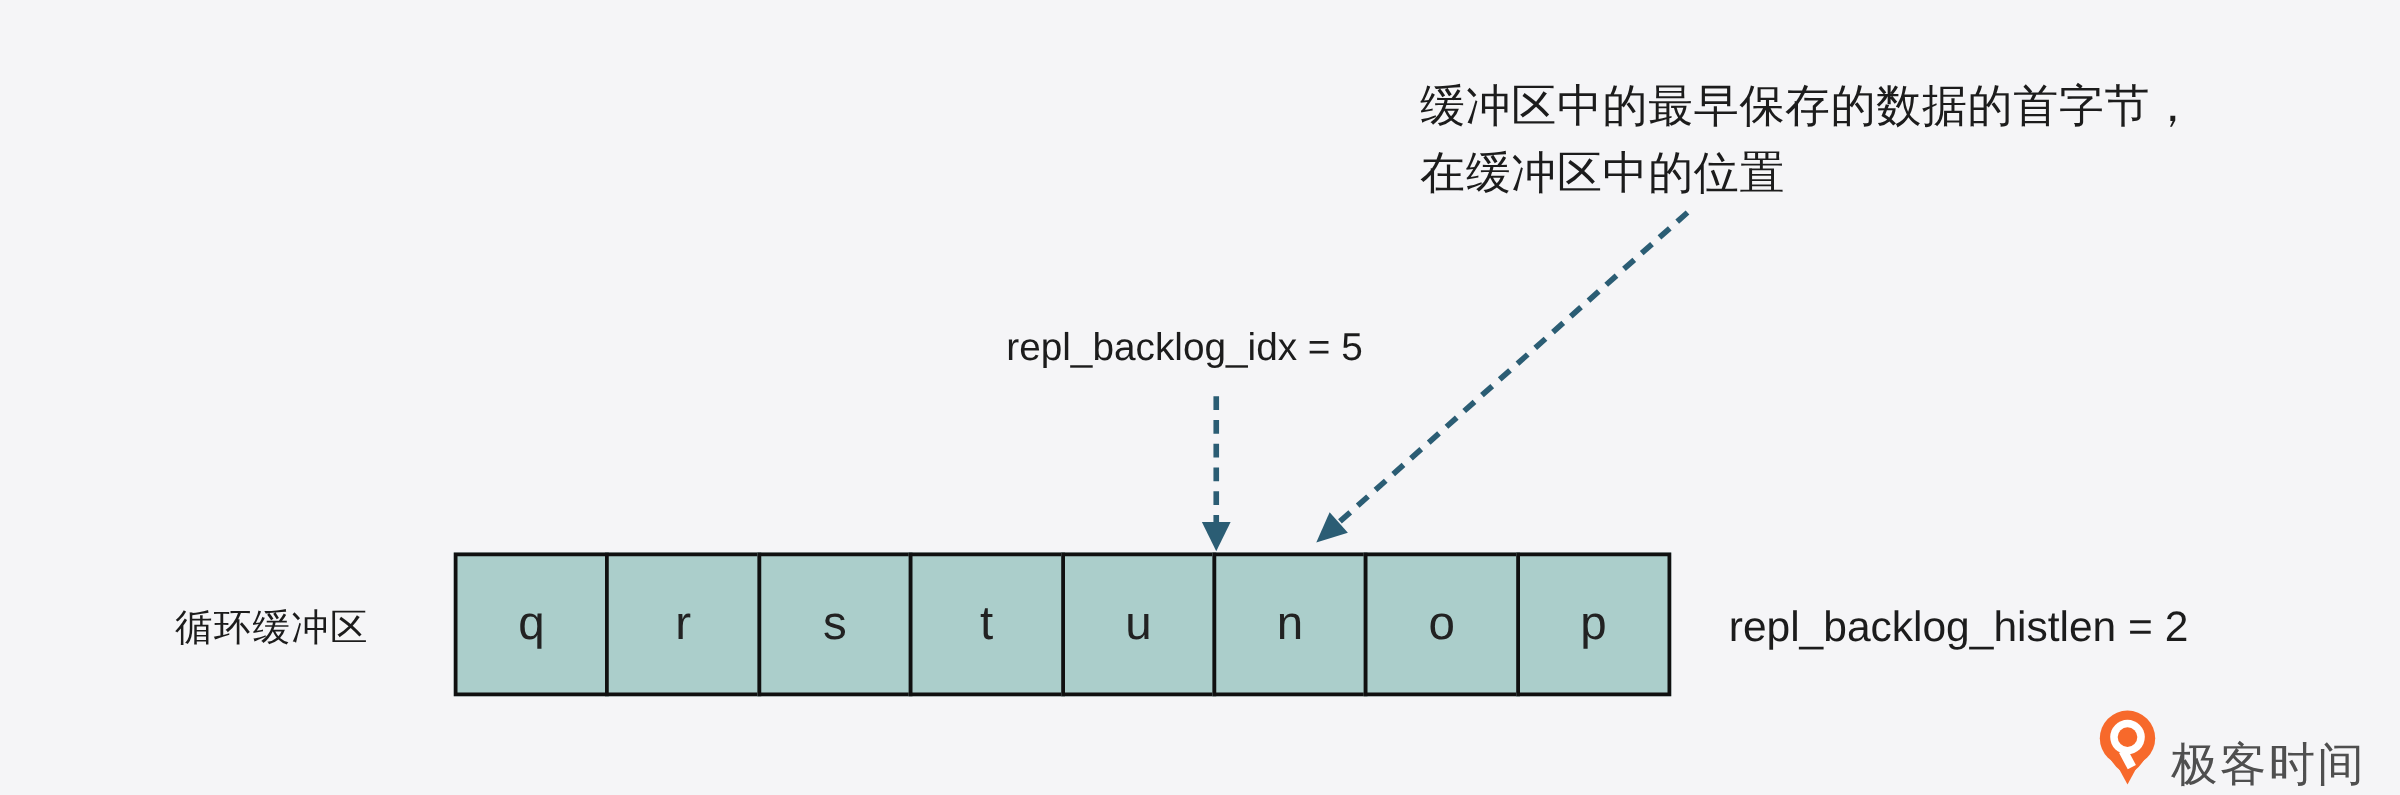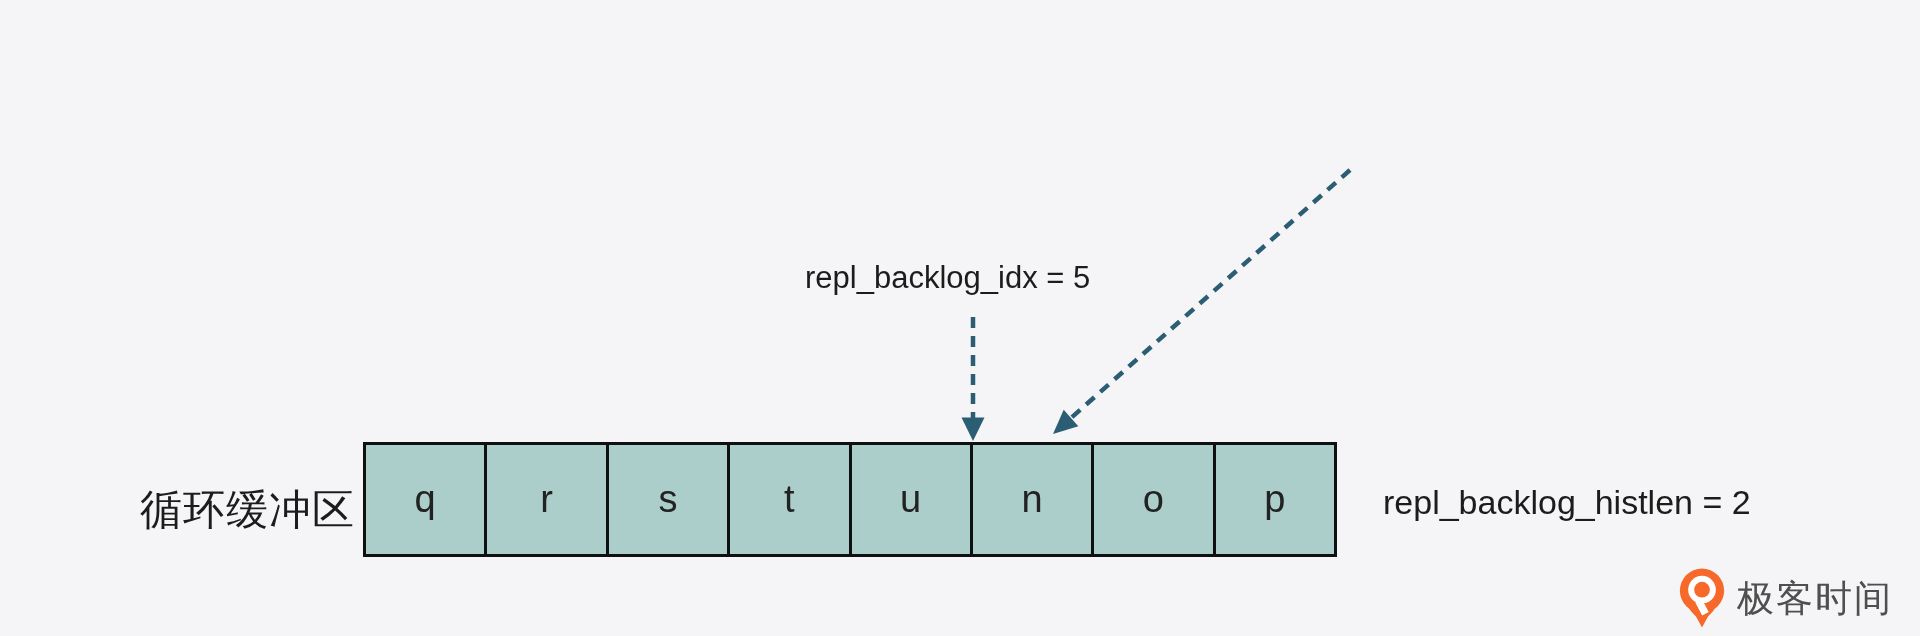--- a/index.html
+++ b/index.html
@@ -31,21 +31,21 @@
   .idx-label{
     left:805px;top:260px;
     font-size:31px;white-space:nowrap;
   }
   .histlen-label{
     left:1383px;top:483px;
     font-size:34px;white-space:nowrap;
   }
   .buffer-title{
     left:140px;top:482px;
-    font-size:42px;letter-spacing:1px;white-space:nowrap;
+    font-size:30px;letter-spacing:1px;white-space:nowrap;
   }
 
   
   .buffer{
     left:363px;top:442px;
     width:974px;height:115px;
     display:flex;
   }
   .cell{
     flex:1 1 0;
@@ -59,32 +59,34 @@
 
   
   svg.overlay{
     position:absolute;left:0;top:0;width:1920px;height:636px;
     pointer-events:none;
   }
 
   
   .logo{
     left:1678px;top:566px;
-    display:flex;align-items:center;gap:11px;
+    display:flex;align-items:flex-end;gap:11px;
   }
   .logo-text{
     font-size:37px;color:var(--logo_text);
     letter-spacing:2px;white-space:nowrap;
     line-height:1;
   }
 </style>
 </head>
 <body>
 
 <div class="abs annotation">
+  <div>缓冲区中的最早保存的数据的首字节，</div>
+  <div>在缓冲区中的位置</div>
 </div>
 
 <div class="abs idx-label">repl_backlog_idx = 5</div>
 
 <svg class="overlay" viewBox="0 0 1920 636">
 
   <g>
     <line x1="973" y1="317" x2="973" y2="420" stroke-width="4.5" stroke-dasharray="11 8" fill="none" stroke="#2b5d74"></line>
     <polygon points="973,441 961.5,417.5 984.5,417.5" fill="#2b5d74"></polygon>
   </g>

